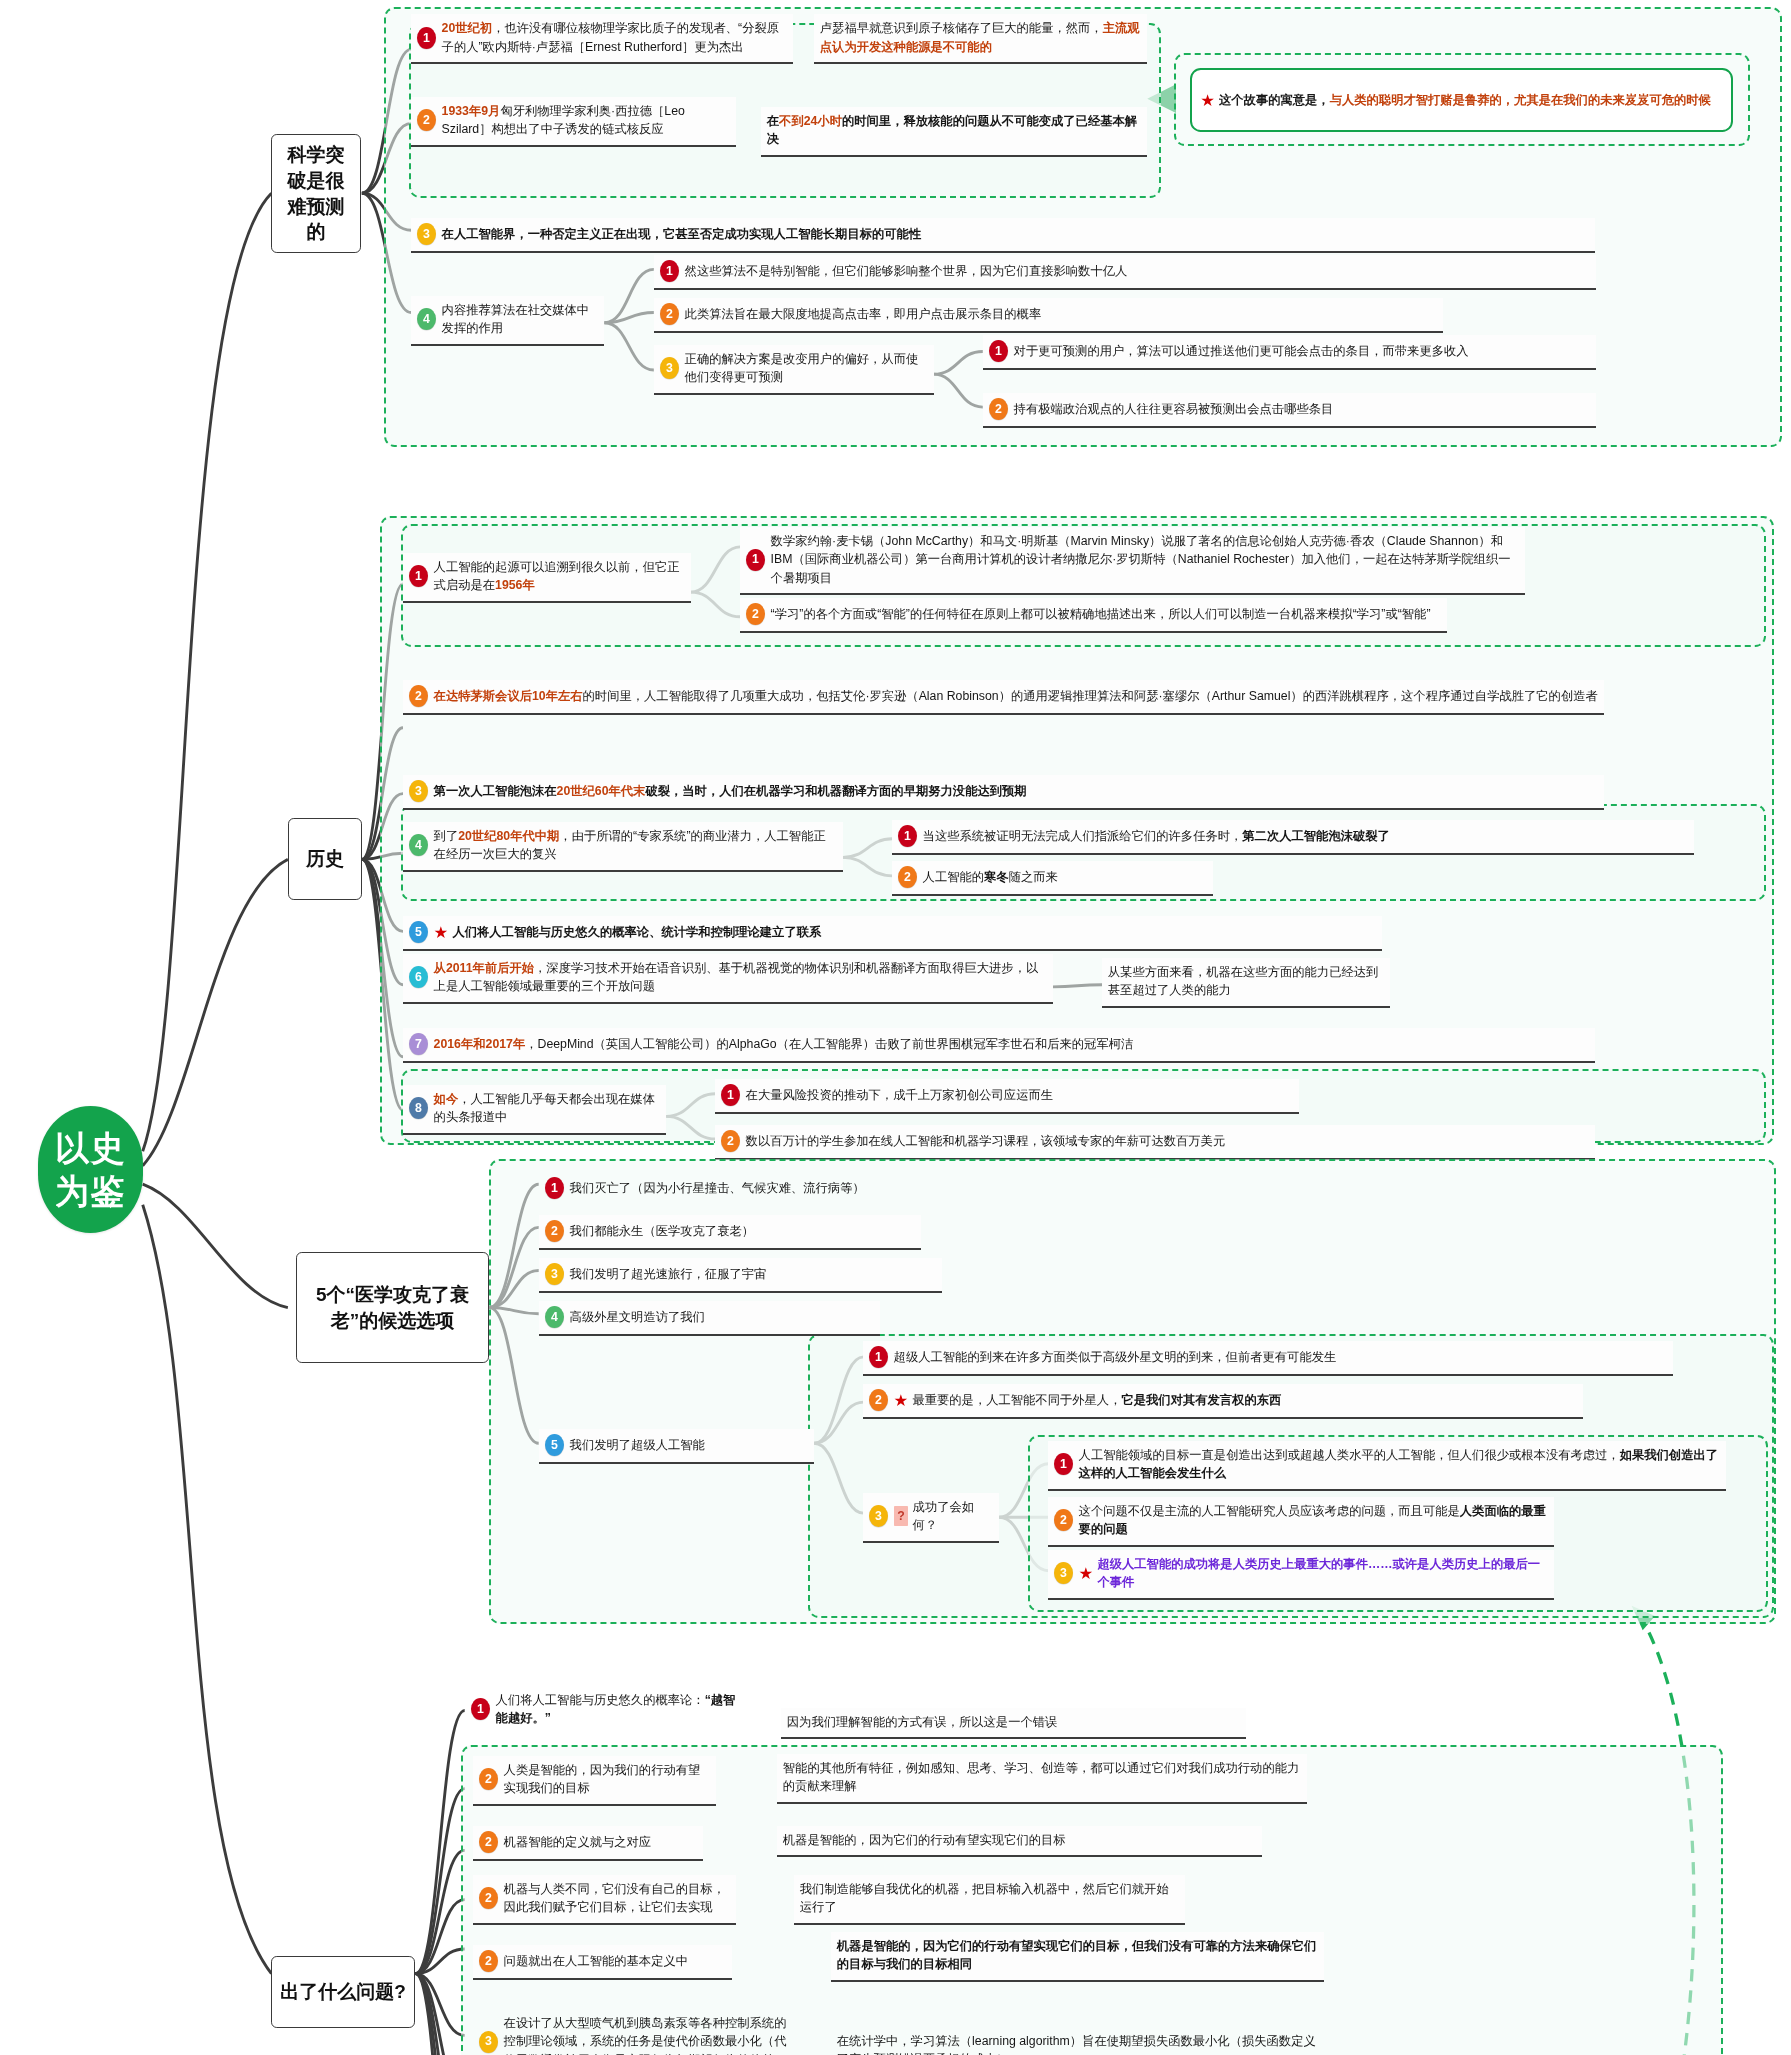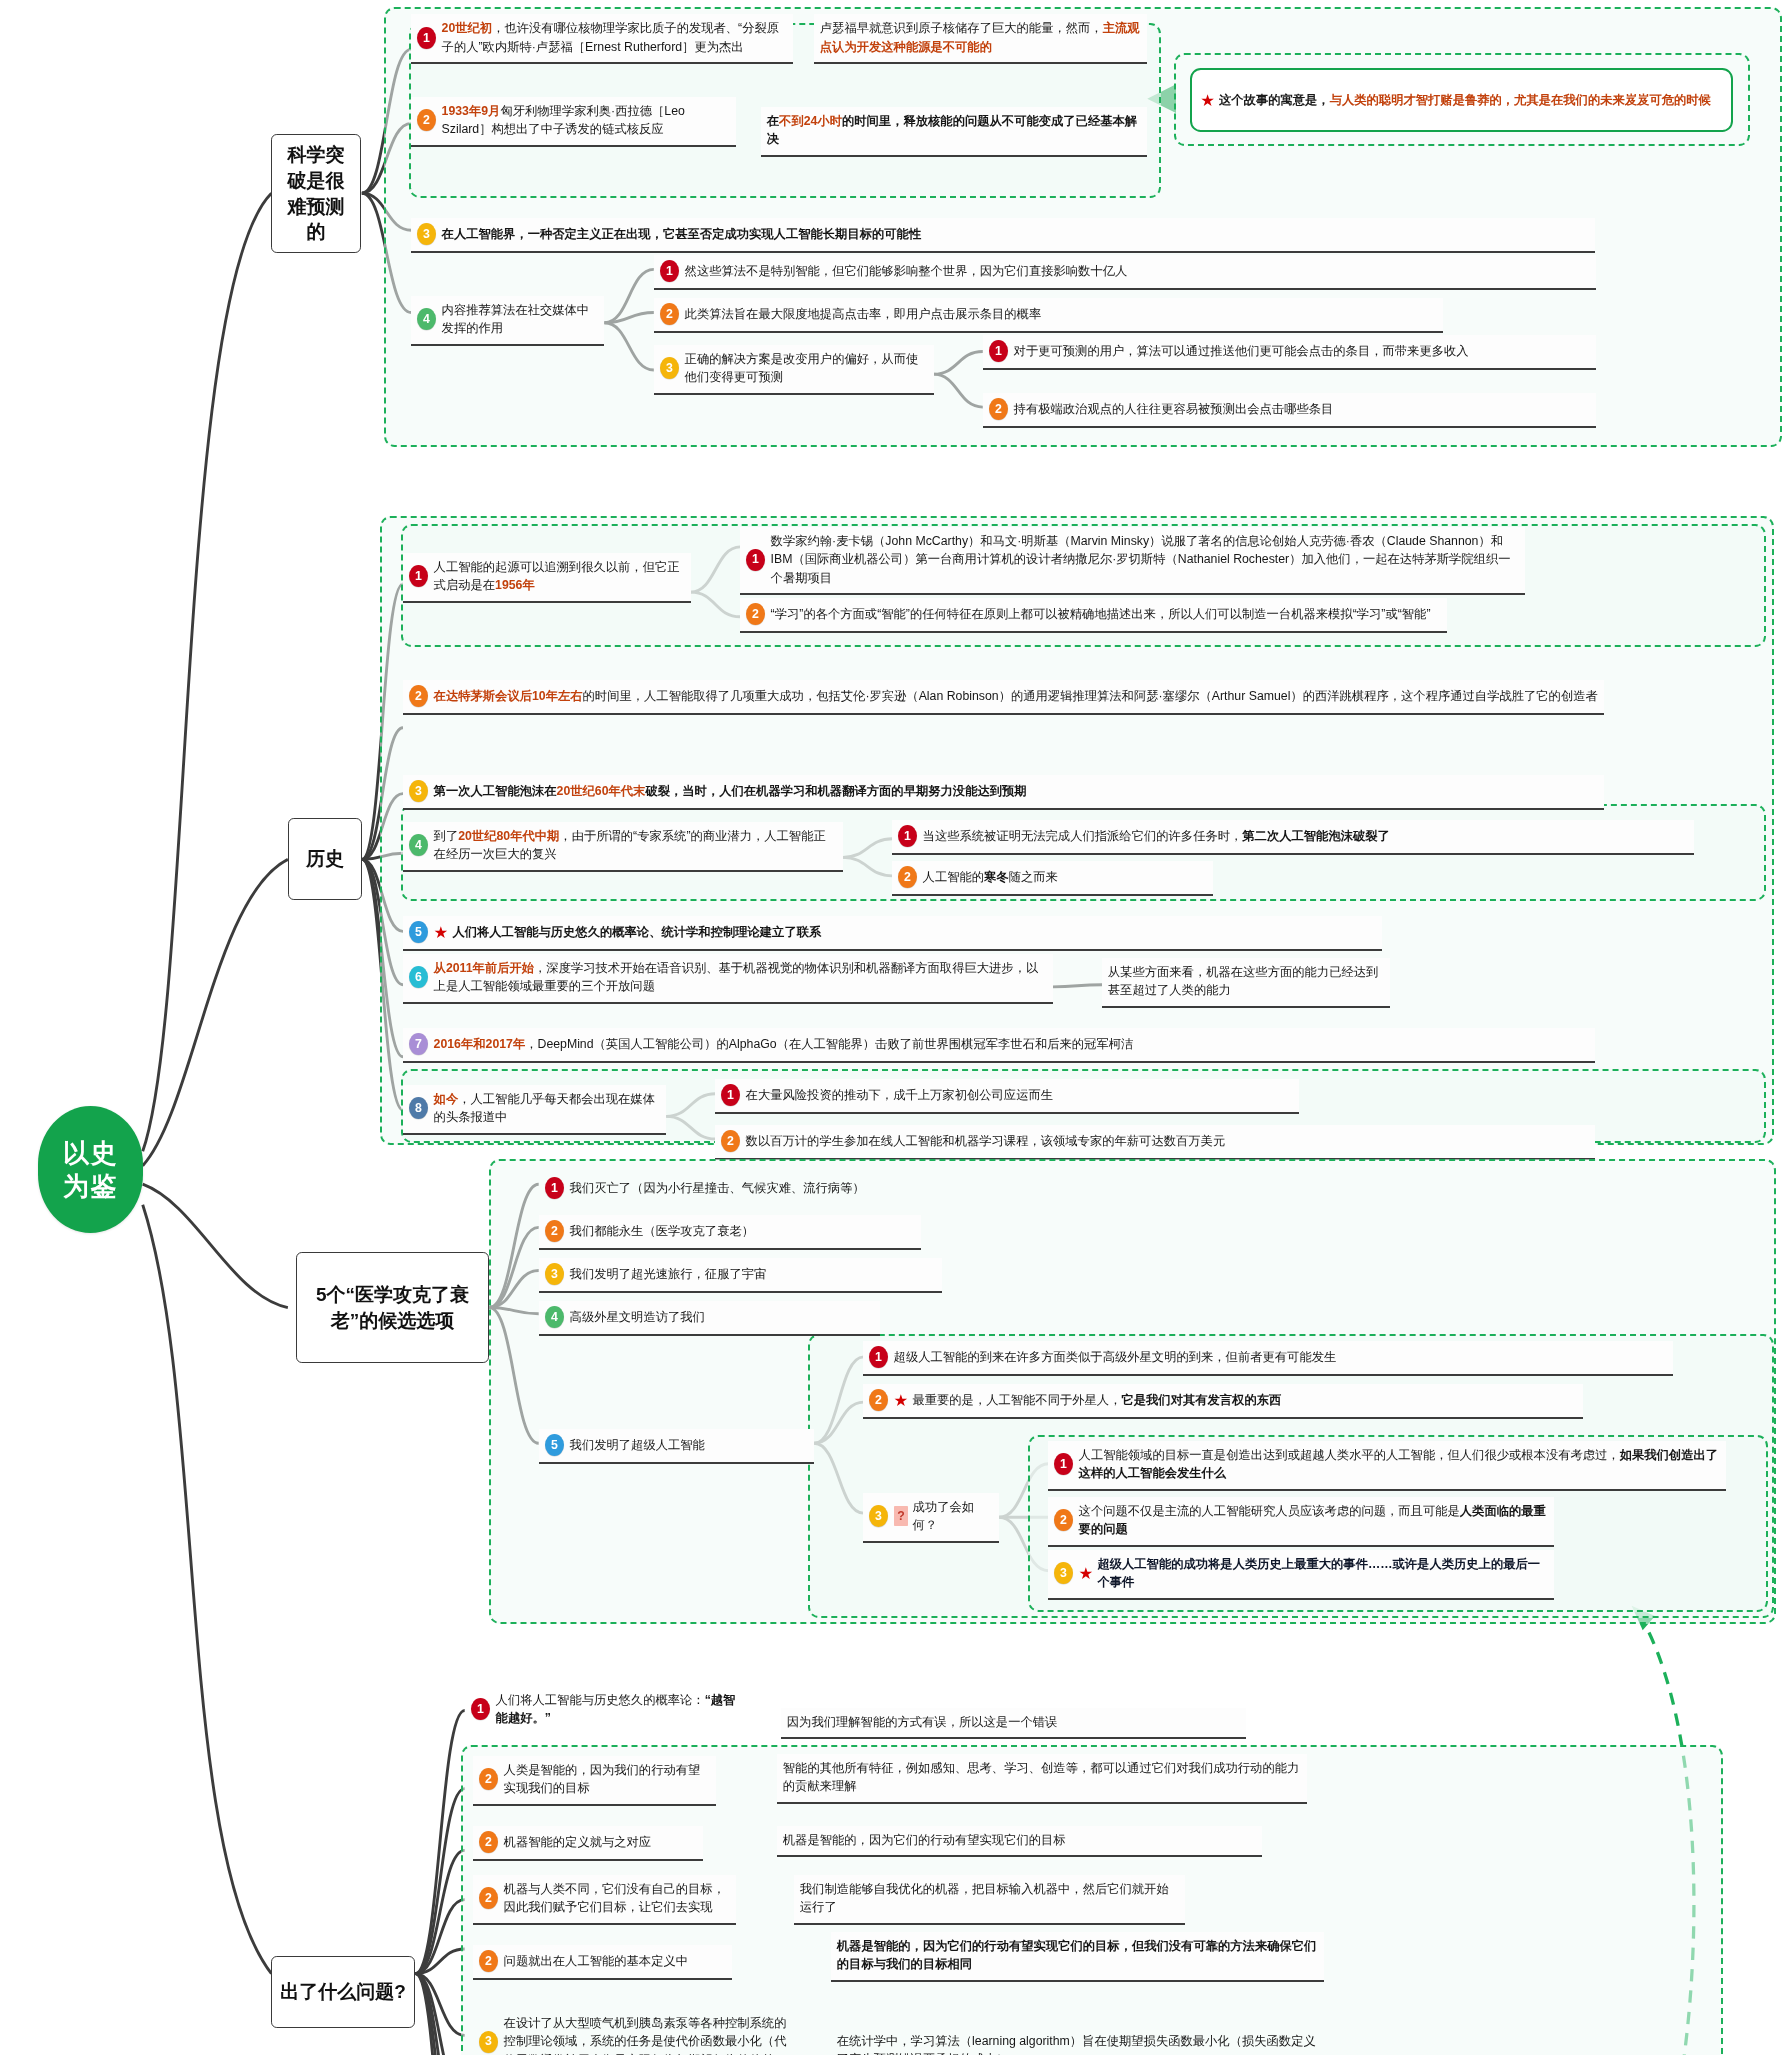--- a/index.html
+++ b/index.html
@@ -9,21 +9,21 @@
     color:#1a1a1a;
   }
   #canvas{position:absolute;inset:0;}
   svg.wires{position:absolute;left:0;top:0;width:1792px;height:2449px;pointer-events:none;}
 
   
   .root{
     position:absolute;left:38px;top:1106px;width:105px;height:127px;
     background:#13a34c;border-radius:50%/46%;
     display:flex;flex-direction:column;align-items:center;justify-content:center;
-    color:#fff;font-weight:bold;font-size:26px;line-height:1.25;letter-spacing:1.6px;
+    color:#fff;font-weight:bold;font-size:34px;line-height:1.25;letter-spacing:1.6px;
     box-shadow:0 0.8px 2.5px rgba(0,0,0,.12);
   }
 
   
   .branch-title{
     position:absolute;border:1.2px solid #3a3a3a;border-radius:5.8px;background:#fff;
     display:flex;align-items:center;justify-content:center;text-align:center;
     font-weight:bold;font-size:19px;line-height:1.35;color:#111;padding:6.6px 7.4px;
     box-sizing:border-box;
   }
@@ -57,21 +57,21 @@
   .c7{background:#a98ed6;}
   .c8{background:#4f7aa8;}
 
   .star{color:#d40000;font-size:16.4px;margin-right:4.1px;flex:0 0 auto;line-height:1;}
   .qmark{
     flex:0 0 auto;background:#f8b9b0;color:#c0392b;font-weight:bold;
     font-size:12.3px;padding:0.8px 3.7px;margin-right:4.1px;border-radius:0.8px;
   }
 
   .red{color:#c2410c;font-weight:bold;}
-  .redtext{color:#0f172a;font-weight:bold;}
+  .redtext{color:#6d28d9;font-weight:bold;}
   .bk{font-weight:bold;}
 
   
   .frame{
     position:absolute;border:2.5px dashed #1cb05a;border-radius:10.7px;
     background:rgba(241,250,245,.55);box-sizing:border-box;pointer-events:none;
   }
   .frame.nofill{background:transparent;}
 
   

